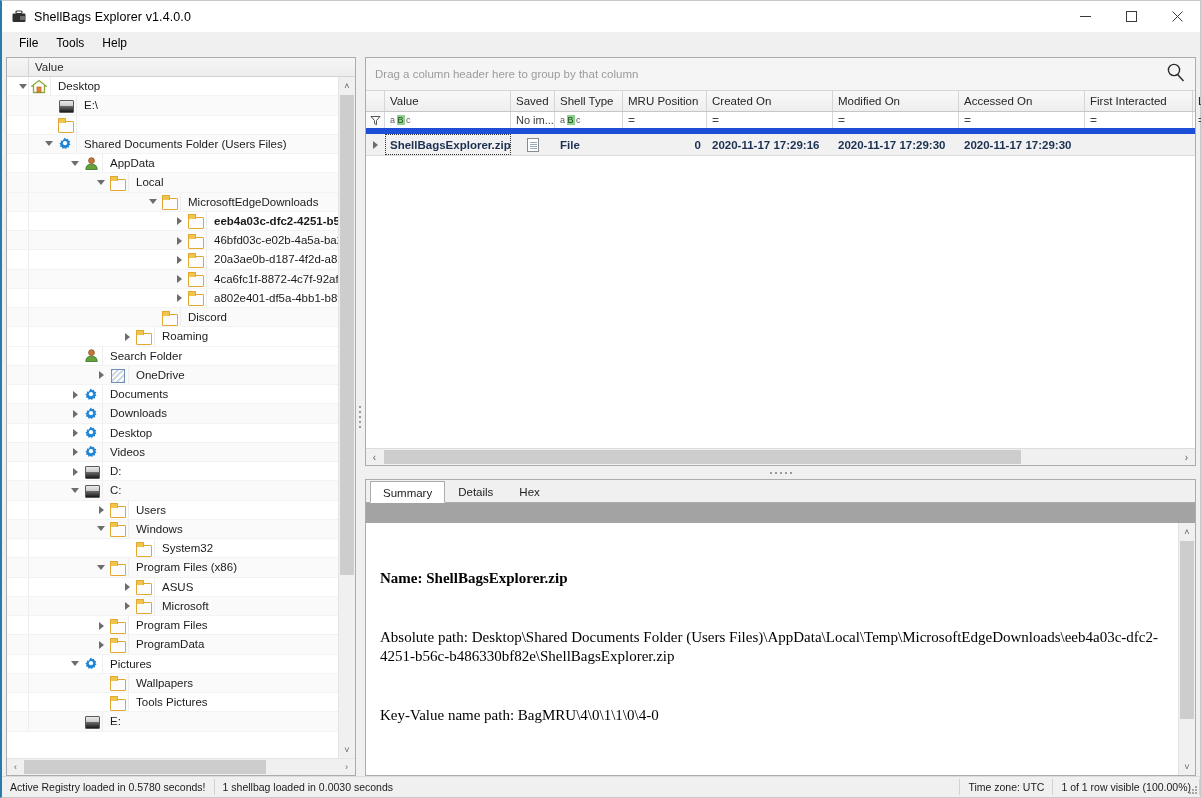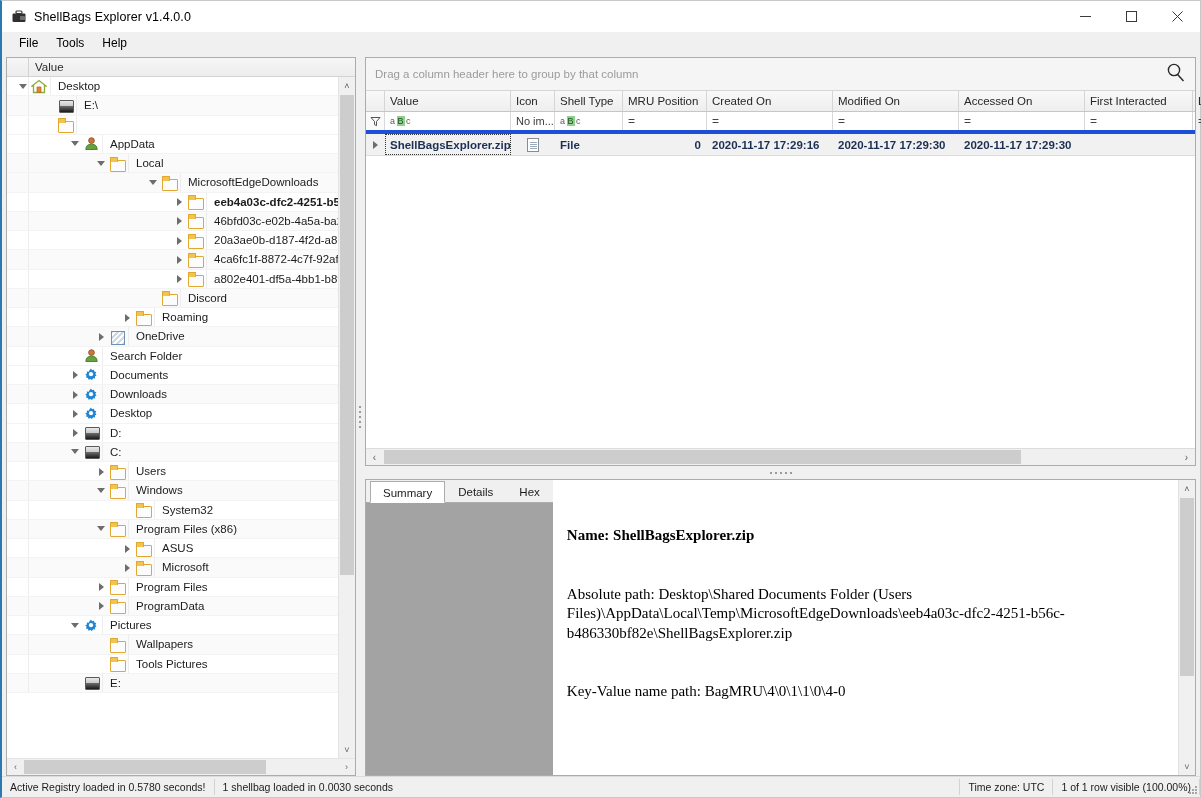--- a/index.html
+++ b/index.html
@@ -307,21 +307,21 @@
     white-space: nowrap;
     overflow: hidden;
     flex: none;
   }
   .grid-head .gh.gutter { width: 19px; padding: 0; }
   .filter-row {
     height: 22px;
     flex: none;
     display: flex;
     background: #fff;
-    border-bottom: 4px solid #1d4ed8;
+    border-bottom: 6px solid #1d4ed8;
   }
   .filter-row .fc {
     border-right: 1px solid #d8d8d8;
     display: flex; align-items: center;
     padding-left: 5px;
     flex: none;
     font-size: 11px;
     color: #3c3c3c;
     overflow: hidden;
   }
@@ -414,21 +414,23 @@
   }
   .hsplit i { width: 2px; height: 2px; background: #9a9a9a; display: block; }
 
   
   .details-panel {
     flex: 1;
     min-height: 0;
     border: 1px solid #acacac;
     background: #a3a3a3;
     display: flex;
-    position: relative;
+    flex-direction: column;
+    position: relative;
+    gap: 20px;
   }
   .tabstrip {
     height: 23px;
     flex: none;
     display: flex;
     align-items: flex-end;
     background: #f0f0f0;
     border-bottom: 1px solid #acacac;
     padding-left: 4px;
   }
@@ -587,20 +589,33 @@
               </div>
               <div class="label">E:\</div>
             </div>
             <div class="trow">
               <div class="gutter"></div>
               <div class="indentbox" style="width:48px">
                 <span class="exp"></span>
                 <span class="ic ic-folder"></span>
               </div>
             </div>
+            <div class="trow alt">
+              <div class="gutter"></div>
+              <div class="indentbox" style="width:48px">
+                <span class="exp expanded"></span>
+                <span class="ic ic-gear">
+                  <svg width="14" height="14" viewBox="0 0 14 14">
+                    <path fill="#1e84d6" d="M7 0.6l1 1.6 1.9-.5.5 1.9 1.9.6-1 1.7 1.2 1.5-1.6 1.1.2 2-2-.2-1.1 1.6L6.4 11l-1.9.8-.5-1.9-2-.3.6-1.9L1.3 6.3 3 5.5 2.8 3.5l2 .2L5.7 2z"></path>
+                    <circle cx="7" cy="6.2" r="2.1" fill="#ffffff"></circle>
+                  </svg>
+                </span>
+              </div>
+              <div class="label">Shared Documents Folder (Users Files)</div>
+            </div>
             <div class="trow">
               <div class="gutter"></div>
               <div class="indentbox" style="width:74px">
                 <span class="exp expanded"></span>
                 <span class="ic ic-user">
                   <svg width="13" height="13" viewBox="0 0 13 13">
                     <circle cx="6.5" cy="3.6" r="2.9" fill="#c8763c" stroke="#8a4c21" stroke-width="0.8"></circle>
                     <path d="M0.8 12.5 Q0.8 7.2 6.5 7.2 Q12.2 7.2 12.2 12.5 Z" fill="#63a33a" stroke="#3d6e22" stroke-width="0.8"></path>
                   </svg>
                 </span>
@@ -672,41 +687,41 @@
               <div class="label">Discord</div>
             </div>
             <div class="trow">
               <div class="gutter"></div>
               <div class="indentbox" style="width:126px">
                 <span class="exp collapsed"></span>
                 <span class="ic ic-folder"></span>
               </div>
               <div class="label">Roaming</div>
             </div>
-            <div class="trow alt">
-              <div class="gutter"></div>
-              <div class="indentbox" style="width:100px">
-                <span class="exp collapsed"></span>
-                <span class="ic ic-onedrive"></span>
-              </div>
-              <div class="label">OneDrive</div>
-            </div>
             <div class="trow">
               <div class="gutter"></div>
               <div class="indentbox" style="width:74px">
                 <span class="exp"></span>
                 <span class="ic ic-user">
                   <svg width="13" height="13" viewBox="0 0 13 13">
                     <circle cx="6.5" cy="3.6" r="2.9" fill="#c8763c" stroke="#8a4c21" stroke-width="0.8"></circle>
                     <path d="M0.8 12.5 Q0.8 7.2 6.5 7.2 Q12.2 7.2 12.2 12.5 Z" fill="#63a33a" stroke="#3d6e22" stroke-width="0.8"></path>
                   </svg>
                 </span>
               </div>
               <div class="label">Search Folder</div>
             </div>
+            <div class="trow alt">
+              <div class="gutter"></div>
+              <div class="indentbox" style="width:100px">
+                <span class="exp collapsed"></span>
+                <span class="ic ic-onedrive"></span>
+              </div>
+              <div class="label">OneDrive</div>
+            </div>
             <div class="trow">
               <div class="gutter"></div>
               <div class="indentbox" style="width:74px">
                 <span class="exp collapsed"></span>
                 <span class="ic ic-gear">
                   <svg width="14" height="14" viewBox="0 0 14 14">
                     <path fill="#1e84d6" d="M7 0.6l1 1.6 1.9-.5.5 1.9 1.9.6-1 1.7 1.2 1.5-1.6 1.1.2 2-2-.2-1.1 1.6L6.4 11l-1.9.8-.5-1.9-2-.3.6-1.9L1.3 6.3 3 5.5 2.8 3.5l2 .2L5.7 2z"></path>
                     <circle cx="7" cy="6.2" r="2.1" fill="#ffffff"></circle>
                   </svg>
                 </span>
@@ -731,20 +746,33 @@
               <div class="indentbox" style="width:74px">
                 <span class="exp collapsed"></span>
                 <span class="ic ic-gear">
                   <svg width="14" height="14" viewBox="0 0 14 14">
                     <path fill="#1e84d6" d="M7 0.6l1 1.6 1.9-.5.5 1.9 1.9.6-1 1.7 1.2 1.5-1.6 1.1.2 2-2-.2-1.1 1.6L6.4 11l-1.9.8-.5-1.9-2-.3.6-1.9L1.3 6.3 3 5.5 2.8 3.5l2 .2L5.7 2z"></path>
                     <circle cx="7" cy="6.2" r="2.1" fill="#ffffff"></circle>
                   </svg>
                 </span>
               </div>
               <div class="label">Desktop</div>
+            </div>
+            <div class="trow alt">
+              <div class="gutter"></div>
+              <div class="indentbox" style="width:74px">
+                <span class="exp collapsed"></span>
+                <span class="ic ic-gear">
+                  <svg width="14" height="14" viewBox="0 0 14 14">
+                    <path fill="#1e84d6" d="M7 0.6l1 1.6 1.9-.5.5 1.9 1.9.6-1 1.7 1.2 1.5-1.6 1.1.2 2-2-.2-1.1 1.6L6.4 11l-1.9.8-.5-1.9-2-.3.6-1.9L1.3 6.3 3 5.5 2.8 3.5l2 .2L5.7 2z"></path>
+                    <circle cx="7" cy="6.2" r="2.1" fill="#ffffff"></circle>
+                  </svg>
+                </span>
+              </div>
+              <div class="label">Videos</div>
             </div>
             <div class="trow">
               <div class="gutter"></div>
               <div class="indentbox" style="width:74px">
                 <span class="exp collapsed"></span>
                 <span class="ic ic-drive"></span>
               </div>
               <div class="label">D:</div>
             </div>
             <div class="trow alt">
@@ -888,21 +916,21 @@
           <span class="find-icon">
             <svg width="22" height="22" viewBox="0 0 22 22">
               <circle cx="9" cy="8" r="5.6" fill="none" stroke="#2b2b2b" stroke-width="1.4"></circle>
               <line x1="12.6" y1="12.4" x2="18.5" y2="19" stroke="#2b2b2b" stroke-width="1.5"></line>
             </svg>
           </span>
         </div>
         <div class="grid-head" id="grid-head">
             <div class="gh gutter"></div>
             <div class="gh" style="width:126px">Value</div>
-            <div class="gh" style="width:44px">Icon</div>
+            <div class="gh" style="width:44px">Saved</div>
             <div class="gh" style="width:68px">Shell Type</div>
             <div class="gh" style="width:84px">MRU Position</div>
             <div class="gh" style="width:126px">Created On</div>
             <div class="gh" style="width:126px">Modified On</div>
             <div class="gh" style="width:126px">Accessed On</div>
             <div class="gh" style="width:108px">First Interacted</div>
             <div class="gh" style="width:30px">Las</div>
           </div>
         <div class="filter-row" id="grid-filter">
             <div class="fc gutter">

